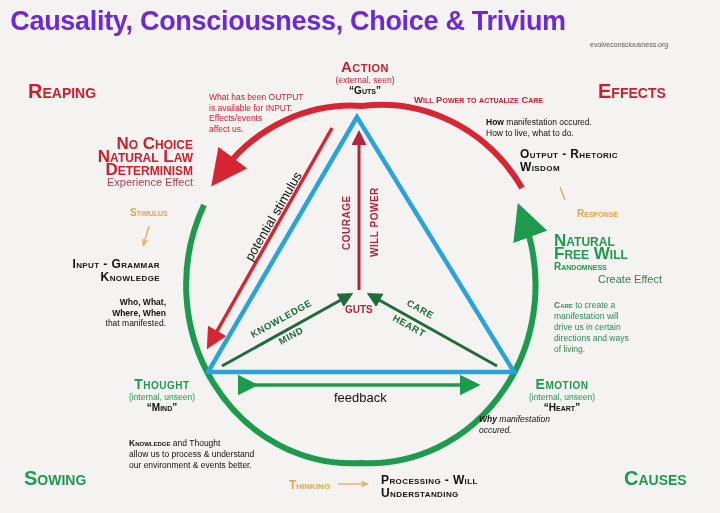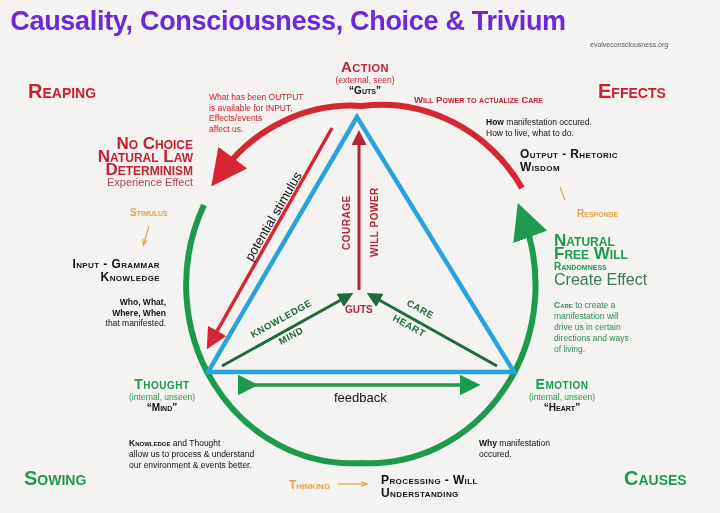--- a/index.html
+++ b/index.html
@@ -141,38 +141,38 @@
   <div style="font-weight:bold;">Where, When</div>
   <div>that manifested.</div>
 </div>
 
 <div class="abs orange sc" style="left:546px;top:208px;font-size:10px;font-weight:bold;padding-left:31px;">Response</div>
 
 <div class="abs green" style="left:554px;top:234px;">
   <div class="cat">Natural</div>
   <div class="cat">Free Will</div>
   <div class="cat" style="font-size:10px;">Randomness</div>
-  <div style="font-size:16px;line-height:13px;color:#3a7a55;">Create Effect</div>
+  <div style="font-size:11px;line-height:13px;color:#3a7a55;margin-left:44px;">Create Effect</div>
 </div>
 
 <div class="abs small" style="left:554px;top:300px;font-size:8.5px;line-height:11px;color:#2f8a55;">
   <div><b class="sc">Care</b><span> to create a</span></div>
   <div>manifestation will</div>
   <div>drive us in certain</div>
   <div>directions and ways</div>
   <div>of living.</div>
 </div>
 
 <div class="abs small black" style="left:129px;top:438px;font-size:8.5px;line-height:11px;">
   <div><b class="sc">Knowledge</b><span> and Thought</span></div>
   <div>allow us to process &amp; understand</div>
   <div>our environment &amp; events better.</div>
 </div>
 
-<div class="abs small black" style="left:479px;top:438px;font-size:8.5px;line-height:11px;">
+<div class="abs small black" style="left:479px;top:414px;font-size:8.5px;line-height:11px;font-style:italic;">
   <div><b>Why</b><span> manifestation</span></div>
   <div>occured.</div>
 </div>
 
 <div class="abs orange sc" style="left:289px;top:478px;font-size:12px;font-weight:bold;">Thinking</div>
 
 <div class="abs blk" style="left:381px;top:474px;">
   <div>Processing - Will</div>
   <div>Understanding</div>
 </div>

